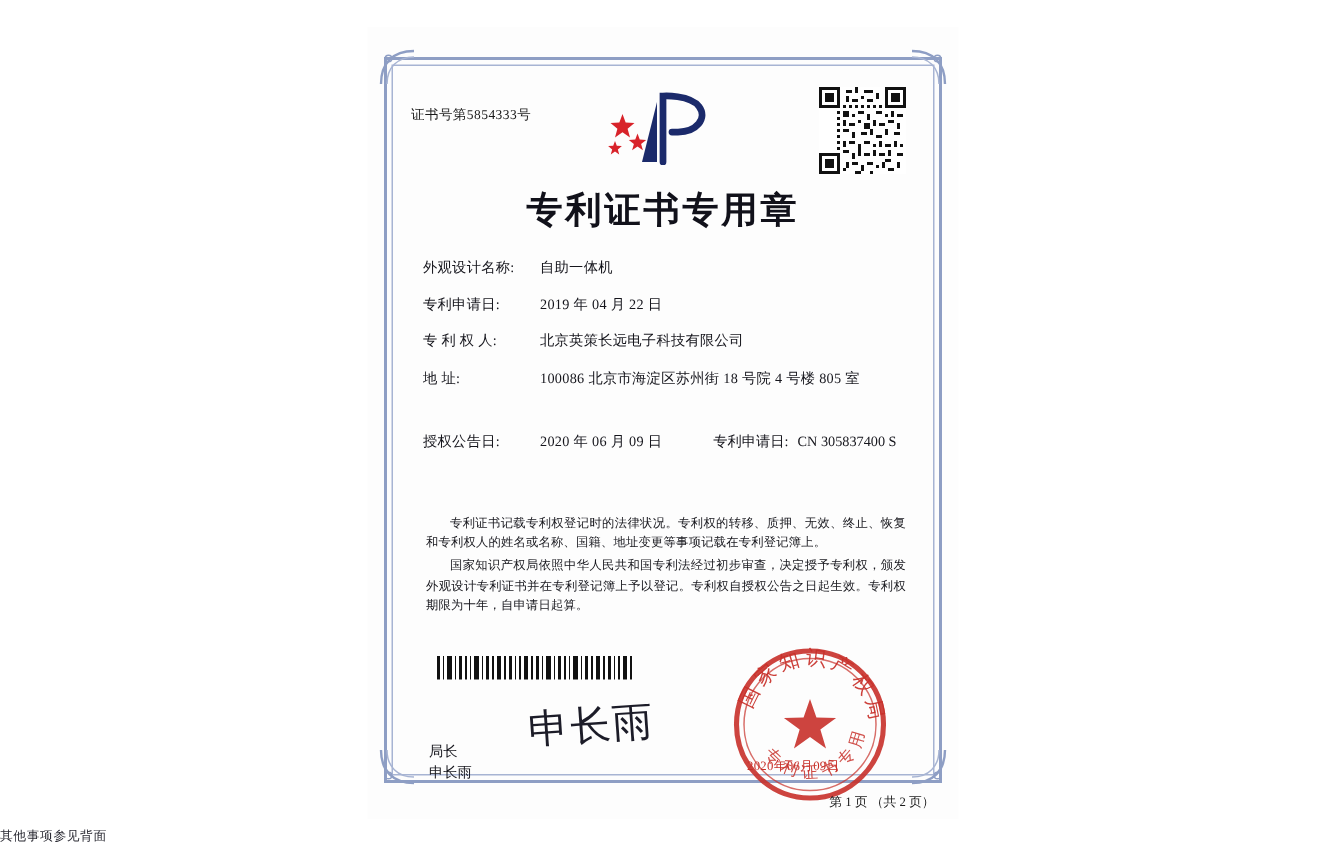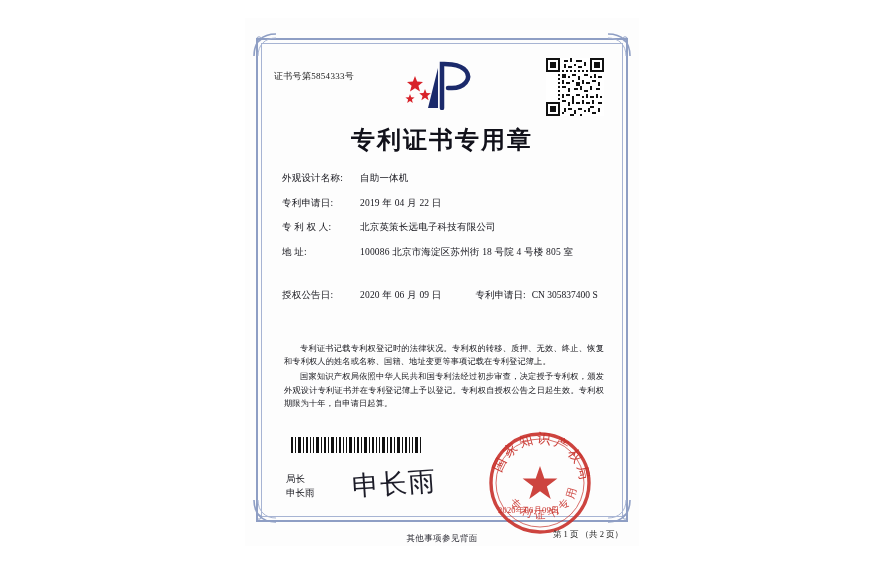--- a/index.html
+++ b/index.html
@@ -183,21 +183,21 @@
     text-align: left;
     font-size: 8.5px;
     color: #c8302a;
     letter-spacing: 0.2px;
   }
 
   
   .director {
     position: absolute;
     left: 286px;
-    top: 472px;
+    top: 495px;
     font-size: 9.5px;
     line-height: 14px;
     color: #15151c;
   }
   .signature {
     position: absolute;
     left: 352px;
     top: 465px;
     width: 104px;
     height: 34px;
@@ -215,23 +215,22 @@
     left: 261px;
     top: 529px;
     width: 362px;
     text-align: right;
     font-size: 8.5px;
     color: #1a1a1a;
   }
   .bottom-note {
     position: absolute;
     left: 0;
-    top: 533px;
+    top: 552px;
     width: 884px;
-    text-align: center;
     font-size: 8.5px;
     color: #2a2a33;
     letter-spacing: 0.4px;
   }
 </style>
 </head>
 <body>
 
 <div id="page">
 

